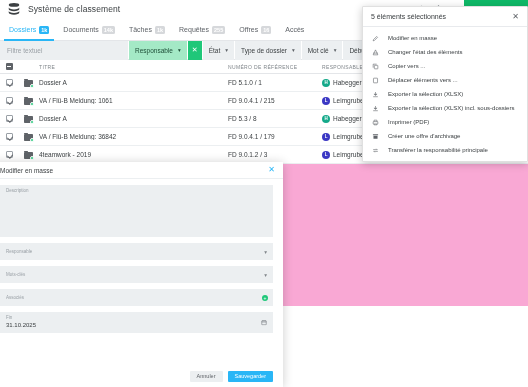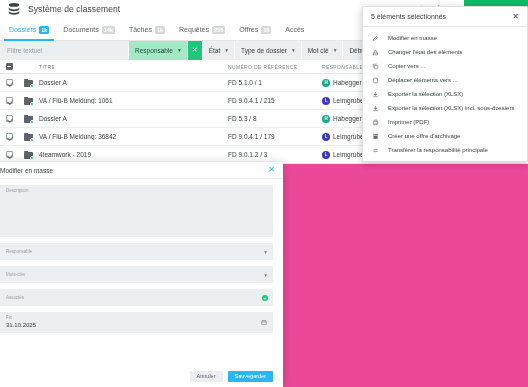--- a/index.html
+++ b/index.html
@@ -6,21 +6,21 @@
   html, body {
     margin: 0; padding: 0;
     width: 528px; height: 387px;
     overflow: hidden;
     background: #ffffff;
     font-family: "Liberation Sans", sans-serif;
     font-size: 7px;
     color: #3c4043;
     -webkit-font-smoothing: antialiased;
   }
-  .app { position: relative; width: 528px; height: 387px; background:#ec4899; }
+  .app { position: relative; width: 528px; height: 306px; background:#f9a8d4; }
 
   
   .topbar {
     position: absolute; top:0; left:0; width:528px; height:19px;
     background:#fff; display:flex; align-items:center;
     border-bottom: 1px solid #ffffff;
   }
   .app-logo {
     width: 15px; height: 15px; margin-left: 6px;
     display:flex; align-items:center; justify-content:center;

